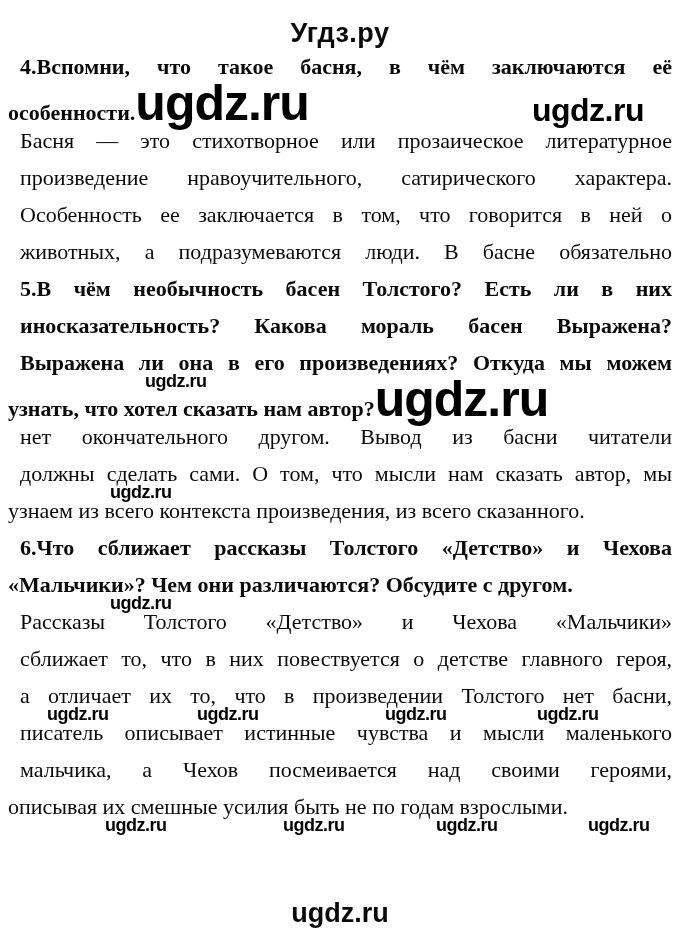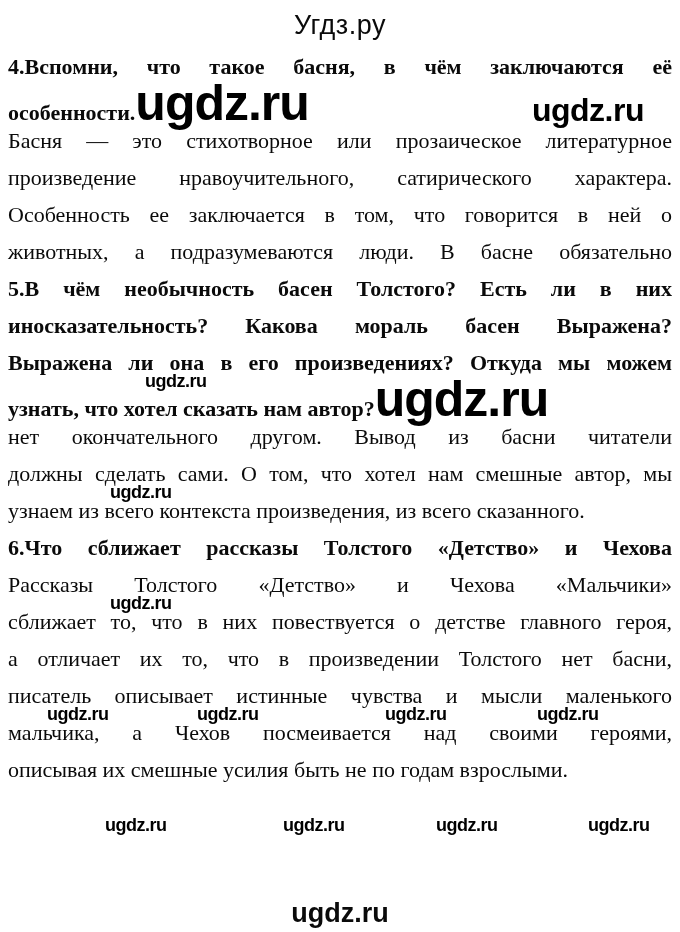--- a/index.html
+++ b/index.html
@@ -5,34 +5,34 @@
   * { margin:0; padding:0; box-sizing:border-box; }
   html,body { background:#ffffff; }
   .page {
     position:relative;
     width:680px; height:932px;
     background:#ffffff; color:#0a0a0a;
     font-family:"Liberation Serif", serif;
     overflow:hidden;
   }
   .site-header {
-    padding-top:6px; height:48px;
+    padding-top:14px; height:48px;
     text-align:center;
     font-family:"Liberation Sans", sans-serif;
-    font-weight:normal; font-size:27px; line-height:38px;
+    font-weight:bold; font-size:27px; line-height:38px;
     letter-spacing:0.5px;
   }
   .line {
     height:37px; line-height:37px;
     padding:0 8px;
     font-size:22px;
     white-space:nowrap;
     overflow:visible;
   }
-  .j { white-space:normal; text-align:justify; text-align-last:justify; }
+  .j { white-space:normal; text-align:justify; text-align-last:justify;margin-left:12px; }
   .q { font-weight:bold; }
   .wm {
     font-family:"Liberation Sans", sans-serif;
     font-weight:bold; color:#000;
   }
   .wm-big {
     font-size:50px; line-height:37px;
     letter-spacing:-1px;
     vertical-align:baseline;
   }
@@ -69,24 +69,25 @@
   <div class="line j">произведение нравоучительного, сатирического характера.</div>
   <div class="line j">Особенность ее заключается в том, что говорится в ней о</div>
   <div class="line j">животных, а подразумеваются люди. В басне обязательно</div>
 
   <div class="line q j">5.В чём необычность басен Толстого? Есть ли в них</div>
   <div class="line q j">иносказательность? Какова мораль басен Выражена?</div>
   <div class="line q j">Выражена ли она в его произведениях? Откуда мы можем</div>
   <div class="line q"><span>узнать, что хотел сказать нам автор?</span><span class="wm wm-big">ugdz.ru</span></div>
 
   <div class="line j">нет окончательного другом. Вывод из басни читатели</div>
-  <div class="line j">должны сделать сами. О том, что хотел нам смешные автор, мы</div>
+  <div class="line j">должны сделать сами. О том, что мысли нам сказать автор, мы</div>
   <div class="line">узнаем из всего контекста произведения, из всего сказанного.</div>
 
   <div class="line q j">6.Что сближает рассказы Толстого «Детство» и Чехова</div>
+  <div class="line q">«Мальчики»? Чем они различаются? Обсудите с другом.</div>
 
   <div class="line j">Рассказы Толстого «Детство» и Чехова «Мальчики»</div>
   <div class="line j">сближает то, что в них повествуется о детстве главного героя,</div>
   <div class="line j">а отличает их то, что в произведении Толстого нет басни,</div>
   <div class="line j">писатель описывает истинные чувства и мысли маленького</div>
   <div class="line j">мальчика, а Чехов посмеивается над своими героями,</div>
   <div class="line">описывая их смешные усилия быть не по годам взрослыми.</div>
 
   <span class="wm wm-right">ugdz.ru</span>
 

